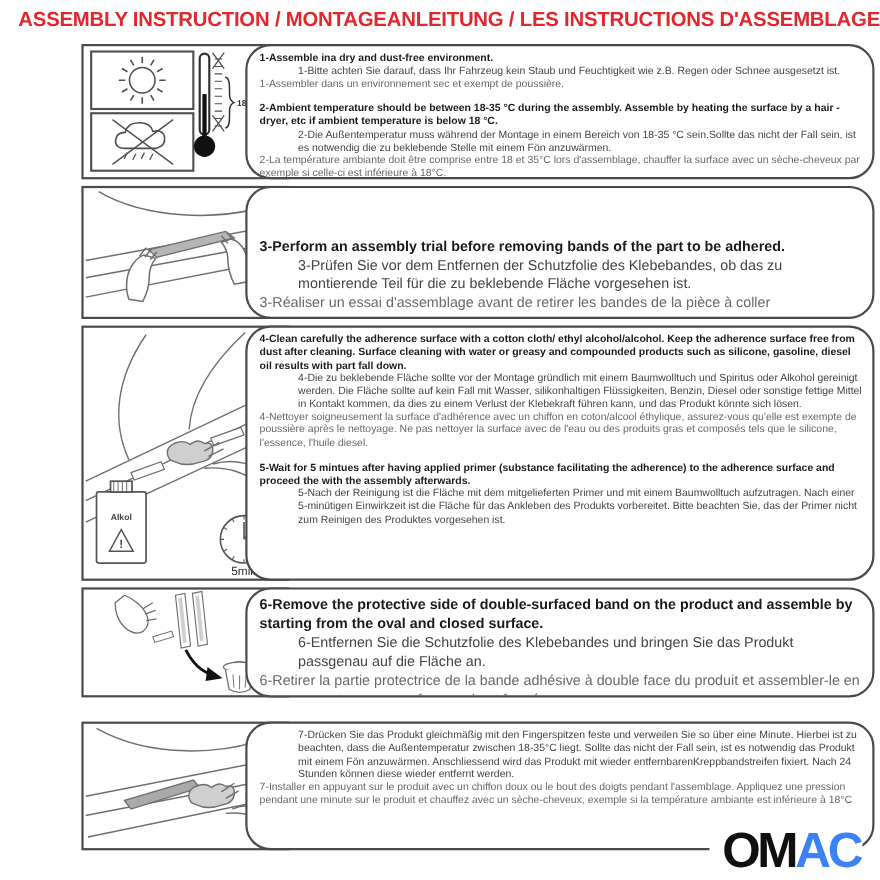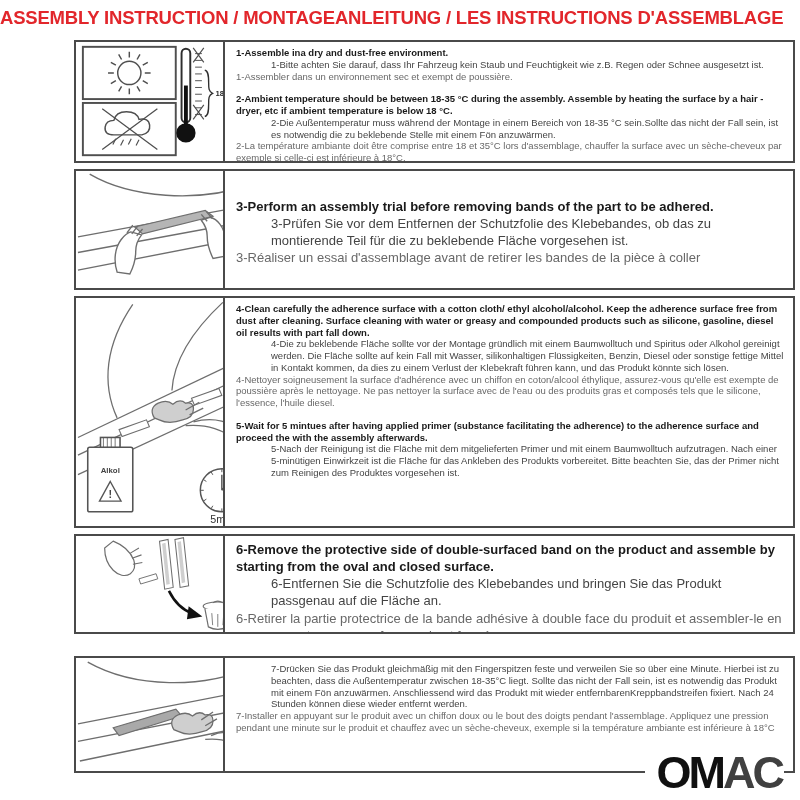--- a/index.html
+++ b/index.html
@@ -1,43 +1,43 @@
 <!DOCTYPE html>
 <html><head>
 <meta charset="utf-8">
 <style>
   * { margin:0; padding:0; box-sizing:border-box; }
   html,body { width:800px; height:800px; background:#ffffff;
     font-family:"Liberation Sans", sans-serif; }
   .page { position:relative; width:800px; height:800px; background:#fff; overflow:hidden; }
 
-  .title { position:absolute; top:7px; left:0; width:100%; text-align:left;
+  .title { position:absolute; top:7px; left:0; width:100%; text-align:right;
     font-size:18.5px; font-weight:800; color:#e2262b; letter-spacing:-0.2px; white-space:nowrap; }
 
   .row { position:absolute; left:0; width:800px; }
   .cell { position:absolute; top:0; bottom:0; border:2px solid #4a4a4a; background:#fff; }
   .cell.left  { left:30px;  width:189px; overflow:hidden;margin-left:44px; }
-  .cell.right { left:223px; width:572px; padding:5px 8px 3px 11px; overflow:hidden; }
-  .row.pad-top .cell.right { padding-top:27px; }
+  .cell.right { left:223px; width:572px; padding:5px 8px 3px 11px; overflow:hidden;border-radius:23px; }
+  .row.pad-top .cell.right { padding-top:44px; }
 
   .para { font-size:9.5px; line-height:1.24; color:#3f3f3f; }
   .para.en { font-weight:bold; color:#1a1a1a; }
   .para.de { color:#444;margin-left:35px; }
   .para.fr { color:#686868; }
   .para.gap { height:11px; }
   .row.large .para { font-size:13px; line-height:1.32; }
 
   svg { display:block; width:100%; height:100%; }
   svg text { font-family:"Liberation Sans", sans-serif; }
 
   .logo { position:absolute; right:16px; top:748px; background:#fff; z-index:5;
     padding:2px 2px 0 12px; font-size:45px; font-weight:900; letter-spacing:-3px;
     line-height:1; white-space:nowrap; }
   .logo .om { color:#101010; }
-  .logo .ac { color:#404040;text-align:right; }
+  .logo .ac { color:#3b82f6;text-align:right; }
 </style>
 </head>
 <body>
 
 <div class="page">
 
   <h1 class="title">ASSEMBLY INSTRUCTION / MONTAGEANLEITUNG / LES INSTRUCTIONS D'ASSEMBLAGE</h1>
 
   <section class="row" style="top:40px;height:123px">
     <div class="cell left">

